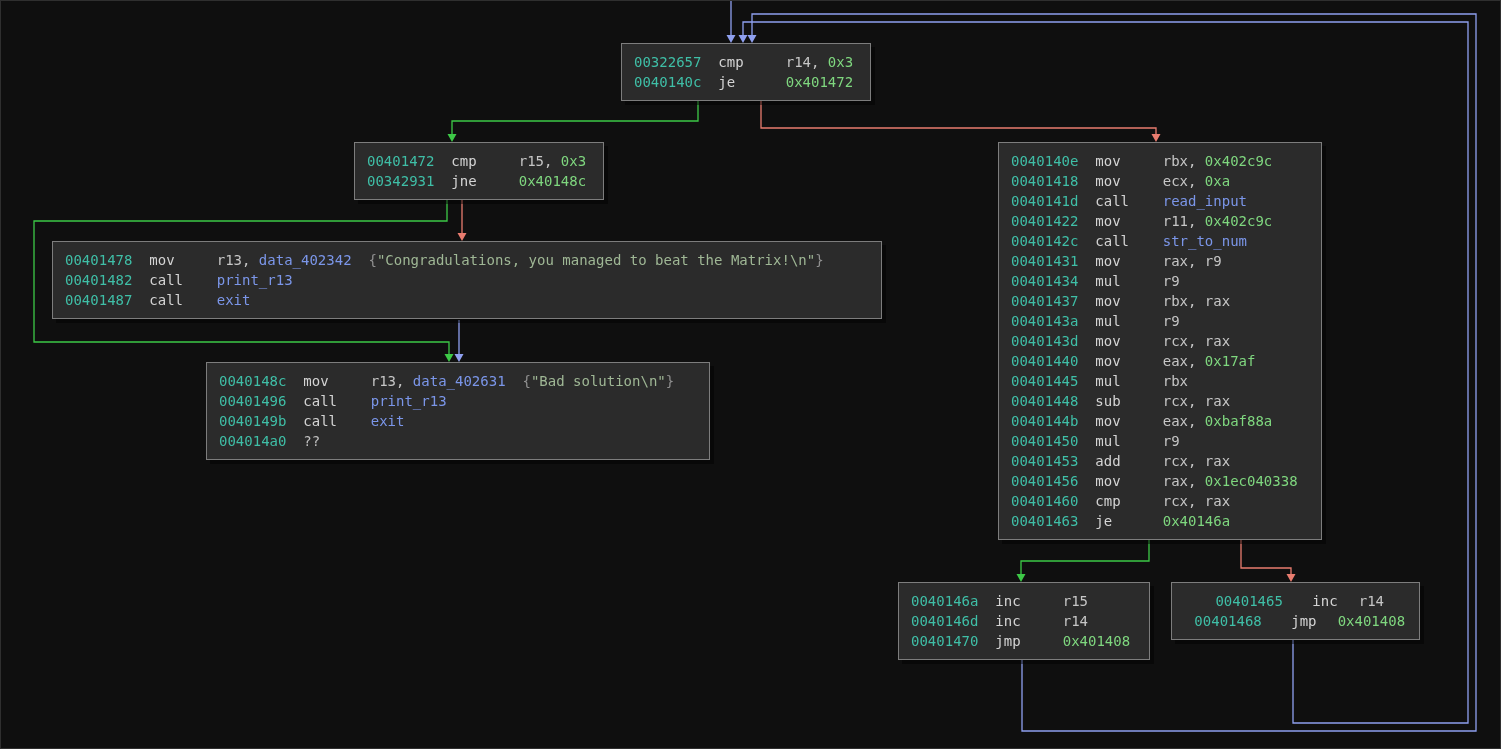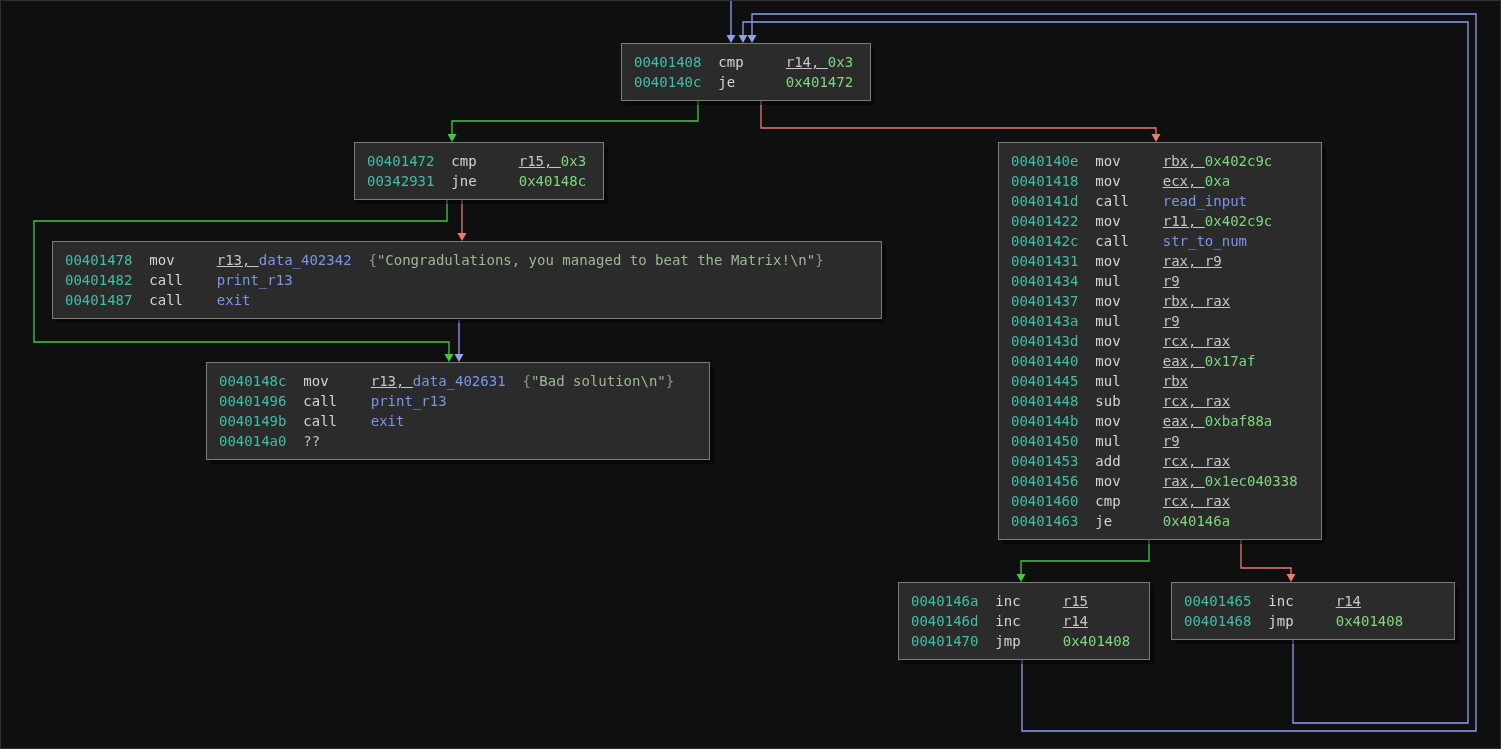--- a/index.html
+++ b/index.html
@@ -28,21 +28,21 @@
     position: absolute;
     background: var(--block-bg, #2b2b2b);
     border: 1px solid var(--block-border, #7d7d7d);
     padding: 8px 12px;
     white-space: pre;
     box-shadow: 4px 4px 0 rgba(0,0,0,0.45);
   }
   .insn { height: 20px; cursor: default; }
   .tok-addr  { color: var(--addr);  display: inline-block; width: 10ch; }
   .tok-mn    { color: var(--mn);    display: inline-block; width: 8ch; }
-  .tok-op    { color: var(--op); text-decoration: underline; }
+  .tok-op    { color: var(--op); }
   .tok-imm   { color: var(--imm); margin-top: 18px; }
   .tok-sym   { color: var(--sym); cursor: pointer; margin-top: 12px; }
   .tok-brace { color: var(--brace); }
   .tok-str   { color: var(--str); }
   .tok-unk   { color: var(--unk); }
   .tok-sp    { color: var(--op); }
 </style>
 </head>
 <body>
 
@@ -63,21 +63,21 @@
       <polyline points="1148,538 1148,560 1020,560 1020,576" fill="none" stroke="#3dc947" stroke-width="1.3"></polyline>
       <path d="M 1015.5 573 L 1024.5 573 L 1020 581 Z" fill="#3dc947"></path>
       <polyline points="1240,538 1240,567 1290,567 1290,576" fill="none" stroke="#e97c6f" stroke-width="1.3"></polyline>
       <path d="M 1285.5 573 L 1294.5 573 L 1290 581 Z" fill="#e97c6f"></path>
       <polyline points="1021,659 1021,730 1475,730 1475,13 751,13 751,37" fill="none" stroke="#8fa0f0" stroke-width="1.3"></polyline>
       <path d="M 746.5 34 L 755.5 34 L 751 42 Z" fill="#8fa0f0"></path>
       <polyline points="1292,639 1292,722 1467,722 1467,21 742,21 742,37" fill="none" stroke="#8fa0f0" stroke-width="1.3"></polyline>
       <path d="M 737.5 34 L 746.5 34 L 742 42 Z" fill="#8fa0f0"></path>
     </svg>
   <div id="blocks">
-      <div class="block" style="left: 620px; top: 42px; width: 250px;"><div class="insn"><span class="tok-addr">00401408</span><span class="tok-mn">cmp</span><span class="tok-op">r14, </span><span class="tok-imm">0x3</span></div><div class="insn"><span class="tok-addr">0040140c</span><span class="tok-mn">je</span><span class="tok-imm">0x401472</span></div></div>
+      <div class="block" style="left: 620px; top: 42px; width: 250px;"><div class="insn"><span class="tok-addr">00322657</span><span class="tok-mn">cmp</span><span class="tok-op">r14, </span><span class="tok-imm">0x3</span></div><div class="insn"><span class="tok-addr">0040140c</span><span class="tok-mn">je</span><span class="tok-imm">0x401472</span></div></div>
       <div class="block" style="left: 353px; top: 141px; width: 250px;"><div class="insn"><span class="tok-addr">00401472</span><span class="tok-mn">cmp</span><span class="tok-op">r15, </span><span class="tok-imm">0x3</span></div><div class="insn"><span class="tok-addr">00342931</span><span class="tok-mn">jne</span><span class="tok-imm">0x40148c</span></div></div>
       <div class="block" style="left: 51px; top: 240px; width: 830px;"><div class="insn"><span class="tok-addr">00401478</span><span class="tok-mn">mov</span><span class="tok-op">r13, </span><span class="tok-sym">data_402342</span><span class="tok-sp">  </span><span class="tok-brace">{</span><span class="tok-str">"Congradulations, you managed to beat the Matrix!\n"</span><span class="tok-brace">}</span></div><div class="insn"><span class="tok-addr">00401482</span><span class="tok-mn">call</span><span class="tok-sym">print_r13</span></div><div class="insn"><span class="tok-addr">00401487</span><span class="tok-mn">call</span><span class="tok-sym">exit</span></div></div>
       <div class="block" style="left: 205px; top: 361px; width: 504px;"><div class="insn"><span class="tok-addr">0040148c</span><span class="tok-mn">mov</span><span class="tok-op">r13, </span><span class="tok-sym">data_402631</span><span class="tok-sp">  </span><span class="tok-brace">{</span><span class="tok-str">"Bad solution\n"</span><span class="tok-brace">}</span></div><div class="insn"><span class="tok-addr">00401496</span><span class="tok-mn">call</span><span class="tok-sym">print_r13</span></div><div class="insn"><span class="tok-addr">0040149b</span><span class="tok-mn">call</span><span class="tok-sym">exit</span></div><div class="insn"><span class="tok-addr">004014a0</span><span class="tok-unk">??</span></div></div>
       <div class="block" style="left: 997px; top: 141px; width: 324px;"><div class="insn"><span class="tok-addr">0040140e</span><span class="tok-mn">mov</span><span class="tok-op">rbx, </span><span class="tok-imm">0x402c9c</span></div><div class="insn"><span class="tok-addr">00401418</span><span class="tok-mn">mov</span><span class="tok-op">ecx, </span><span class="tok-imm">0xa</span></div><div class="insn"><span class="tok-addr">0040141d</span><span class="tok-mn">call</span><span class="tok-sym">read_input</span></div><div class="insn"><span class="tok-addr">00401422</span><span class="tok-mn">mov</span><span class="tok-op">r11, </span><span class="tok-imm">0x402c9c</span></div><div class="insn"><span class="tok-addr">0040142c</span><span class="tok-mn">call</span><span class="tok-sym">str_to_num</span></div><div class="insn"><span class="tok-addr">00401431</span><span class="tok-mn">mov</span><span class="tok-op">rax, r9</span></div><div class="insn"><span class="tok-addr">00401434</span><span class="tok-mn">mul</span><span class="tok-op">r9</span></div><div class="insn"><span class="tok-addr">00401437</span><span class="tok-mn">mov</span><span class="tok-op">rbx, rax</span></div><div class="insn"><span class="tok-addr">0040143a</span><span class="tok-mn">mul</span><span class="tok-op">r9</span></div><div class="insn"><span class="tok-addr">0040143d</span><span class="tok-mn">mov</span><span class="tok-op">rcx, rax</span></div><div class="insn"><span class="tok-addr">00401440</span><span class="tok-mn">mov</span><span class="tok-op">eax, </span><span class="tok-imm">0x17af</span></div><div class="insn"><span class="tok-addr">00401445</span><span class="tok-mn">mul</span><span class="tok-op">rbx</span></div><div class="insn"><span class="tok-addr">00401448</span><span class="tok-mn">sub</span><span class="tok-op">rcx, rax</span></div><div class="insn"><span class="tok-addr">0040144b</span><span class="tok-mn">mov</span><span class="tok-op">eax, </span><span class="tok-imm">0xbaf88a</span></div><div class="insn"><span class="tok-addr">00401450</span><span class="tok-mn">mul</span><span class="tok-op">r9</span></div><div class="insn"><span class="tok-addr">00401453</span><span class="tok-mn">add</span><span class="tok-op">rcx, rax</span></div><div class="insn"><span class="tok-addr">00401456</span><span class="tok-mn">mov</span><span class="tok-op">rax, </span><span class="tok-imm">0x1ec040338</span></div><div class="insn"><span class="tok-addr">00401460</span><span class="tok-mn">cmp</span><span class="tok-op">rcx, rax</span></div><div class="insn"><span class="tok-addr">00401463</span><span class="tok-mn">je</span><span class="tok-imm">0x40146a</span></div></div>
       <div class="block" style="left: 897px; top: 581px; width: 252px;"><div class="insn"><span class="tok-addr">0040146a</span><span class="tok-mn">inc</span><span class="tok-op">r15</span></div><div class="insn"><span class="tok-addr">0040146d</span><span class="tok-mn">inc</span><span class="tok-op">r14</span></div><div class="insn"><span class="tok-addr">00401470</span><span class="tok-mn">jmp</span><span class="tok-imm">0x401408</span></div></div>
-      <div class="block" style="left: 1170px; top: 581px; width: 284px;"><div class="insn"><span class="tok-addr">00401465</span><span class="tok-mn">inc</span><span class="tok-op">r14</span></div><div class="insn"><span class="tok-addr">00401468</span><span class="tok-mn">jmp</span><span class="tok-imm">0x401408</span></div></div>
+      <div class="block" style="left: 1170px; top: 581px; width: 249px; text-align: center;"><div class="insn"><span class="tok-addr">00401465</span><span class="tok-mn">inc</span><span class="tok-op">r14</span></div><div class="insn"><span class="tok-addr">00401468</span><span class="tok-mn">jmp</span><span class="tok-imm">0x401408</span></div></div>
     </div>
 </div>
 
 </body></html>

